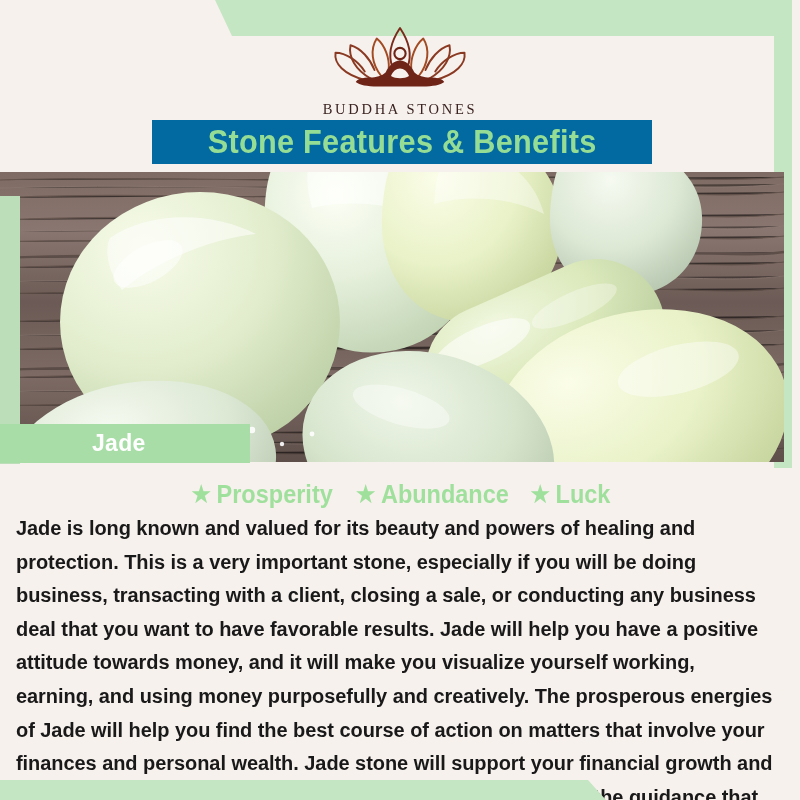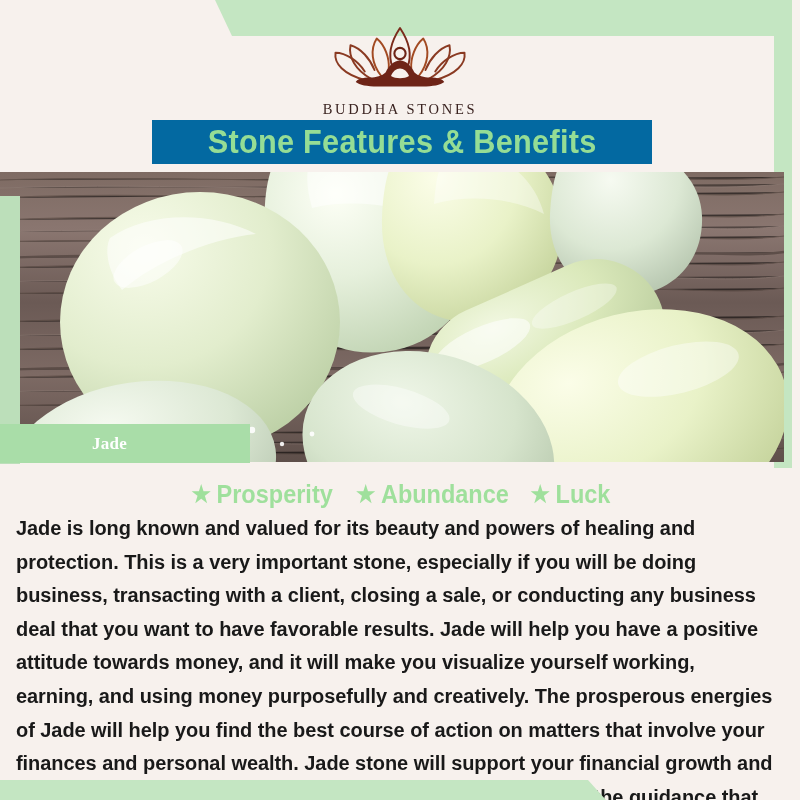--- a/index.html
+++ b/index.html
@@ -72,22 +72,22 @@
   }
   .photo svg{display:block;width:784px;height:290px;}
 
   
   .jade-label{
     position:absolute;left:0;top:424px;width:250px;height:39px;
     background:#a9dda8;display:flex;align-items:center;
     z-index:5;
   }
   .jade-text{
-    margin-left:92px;color:#ffffff;font-weight:bold;font-size:17px;
-    font-family:Liberation Serif, serif;letter-spacing:.3px;
+    margin-left:92px;color:#ffffff;font-weight:bold;font-size:23px;
+    font-family:Liberation Sans, sans-serif;letter-spacing:.3px;
   }
 
   
   .benefits{
     position:absolute;left:0;top:478px;width:800px;height:32px;
     display:flex;align-items:center;justify-content:center;
     gap:0px;z-index:5;
   }
   .benefit{
     display:inline-flex;align-items:center;

